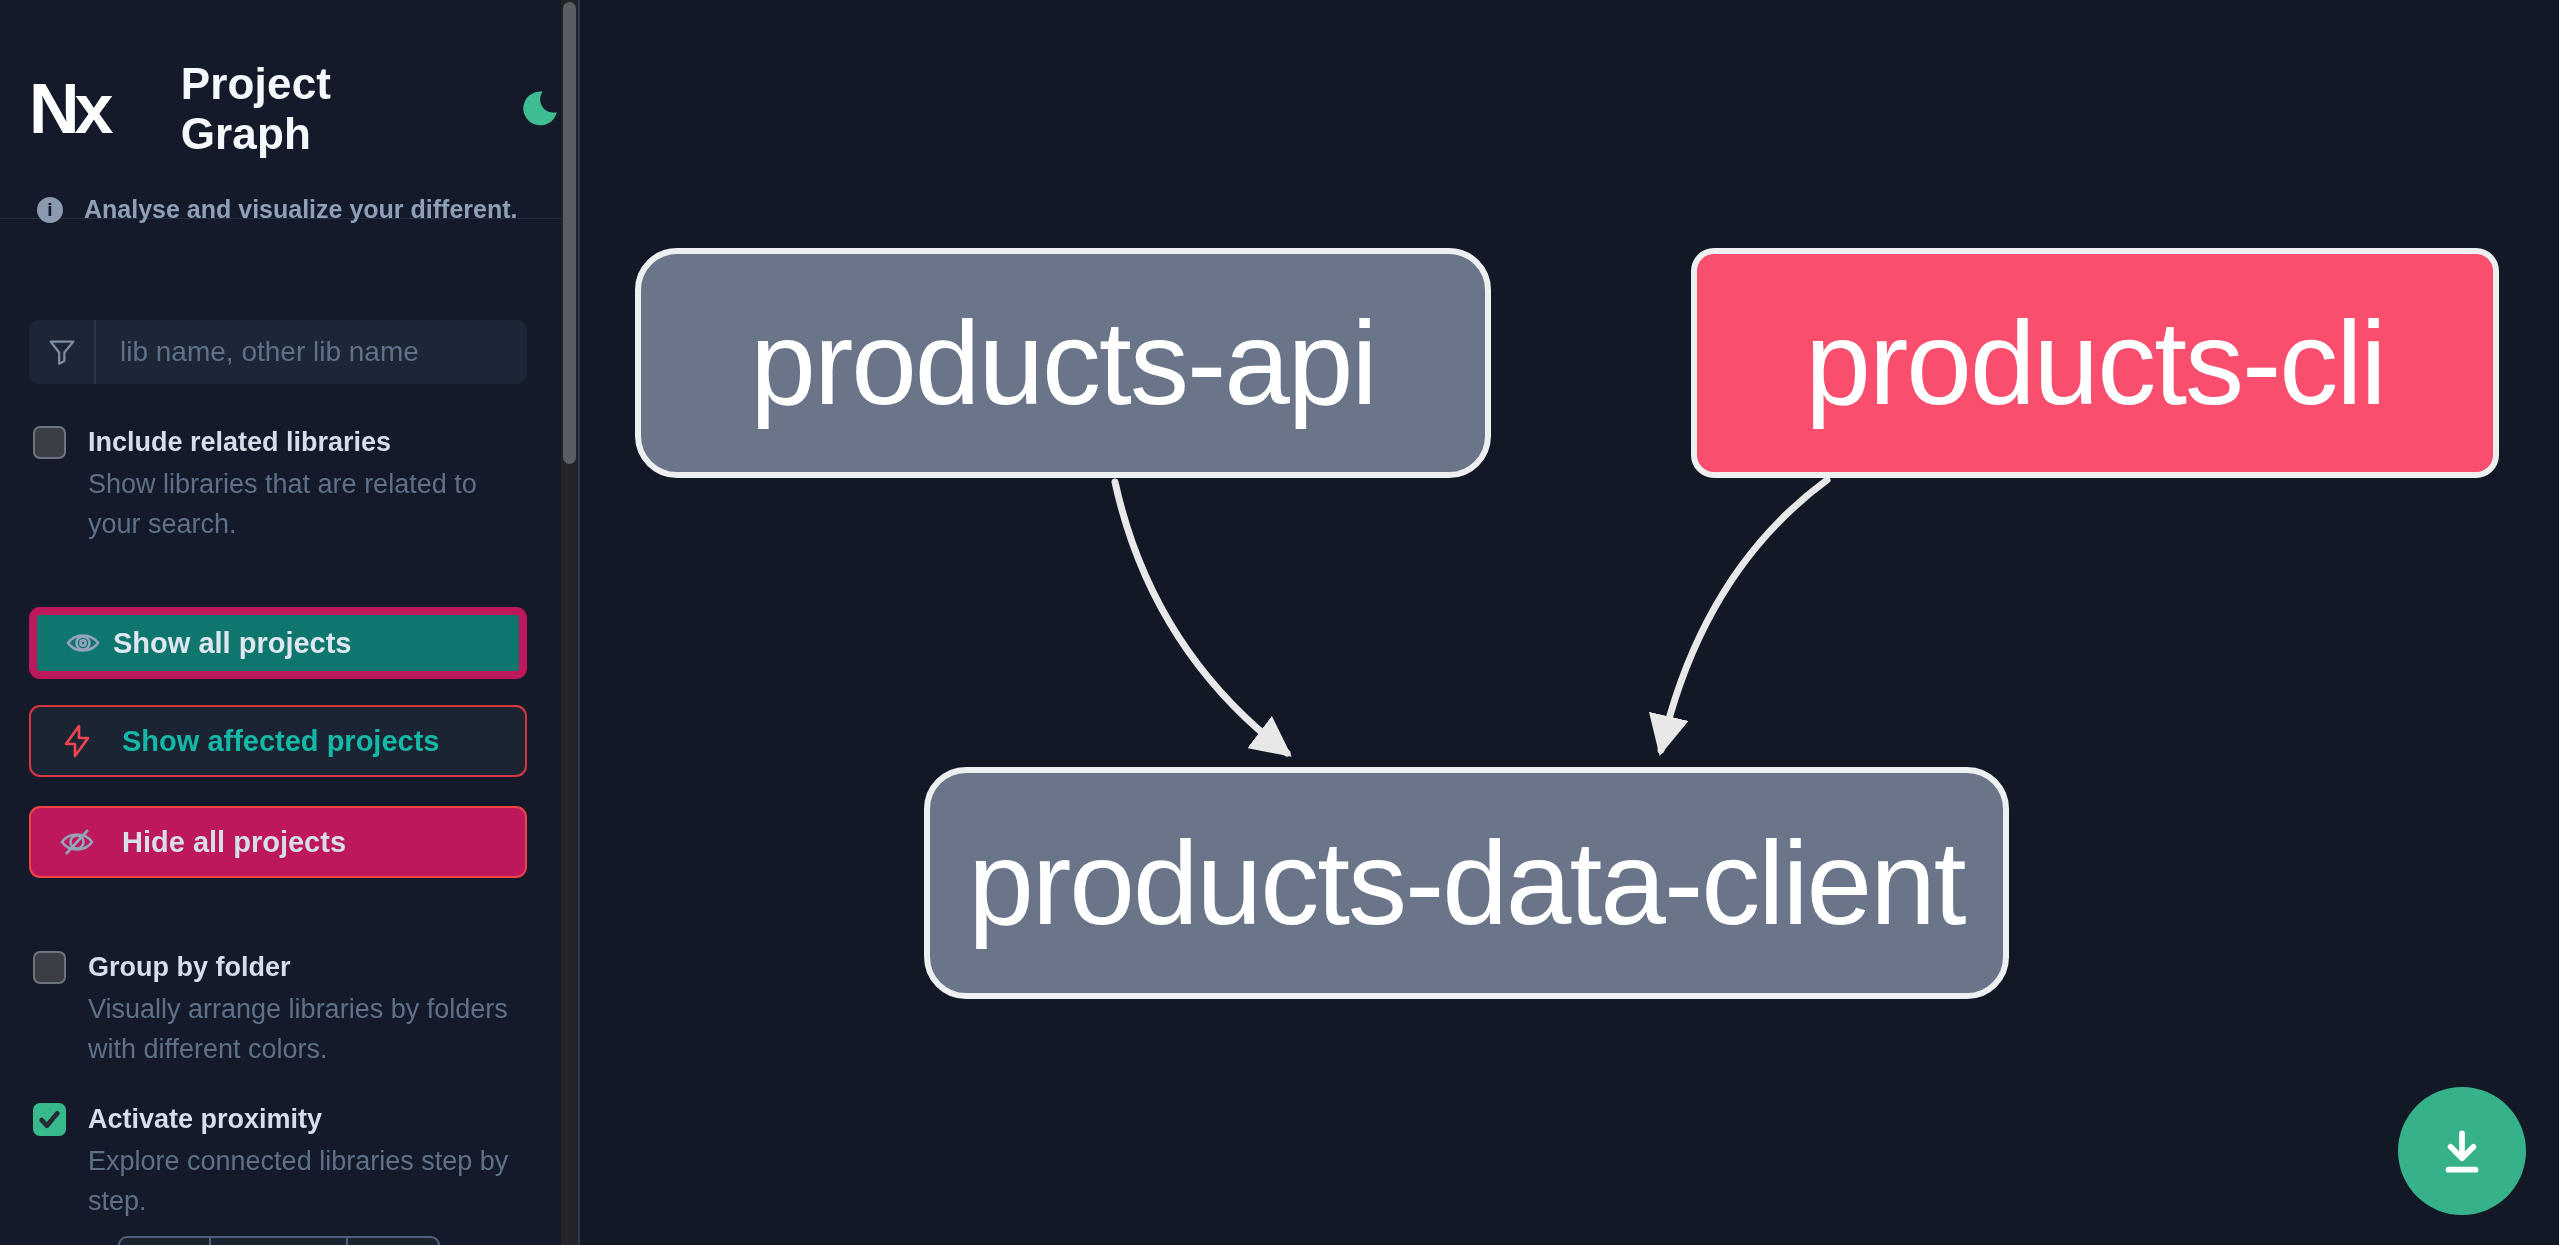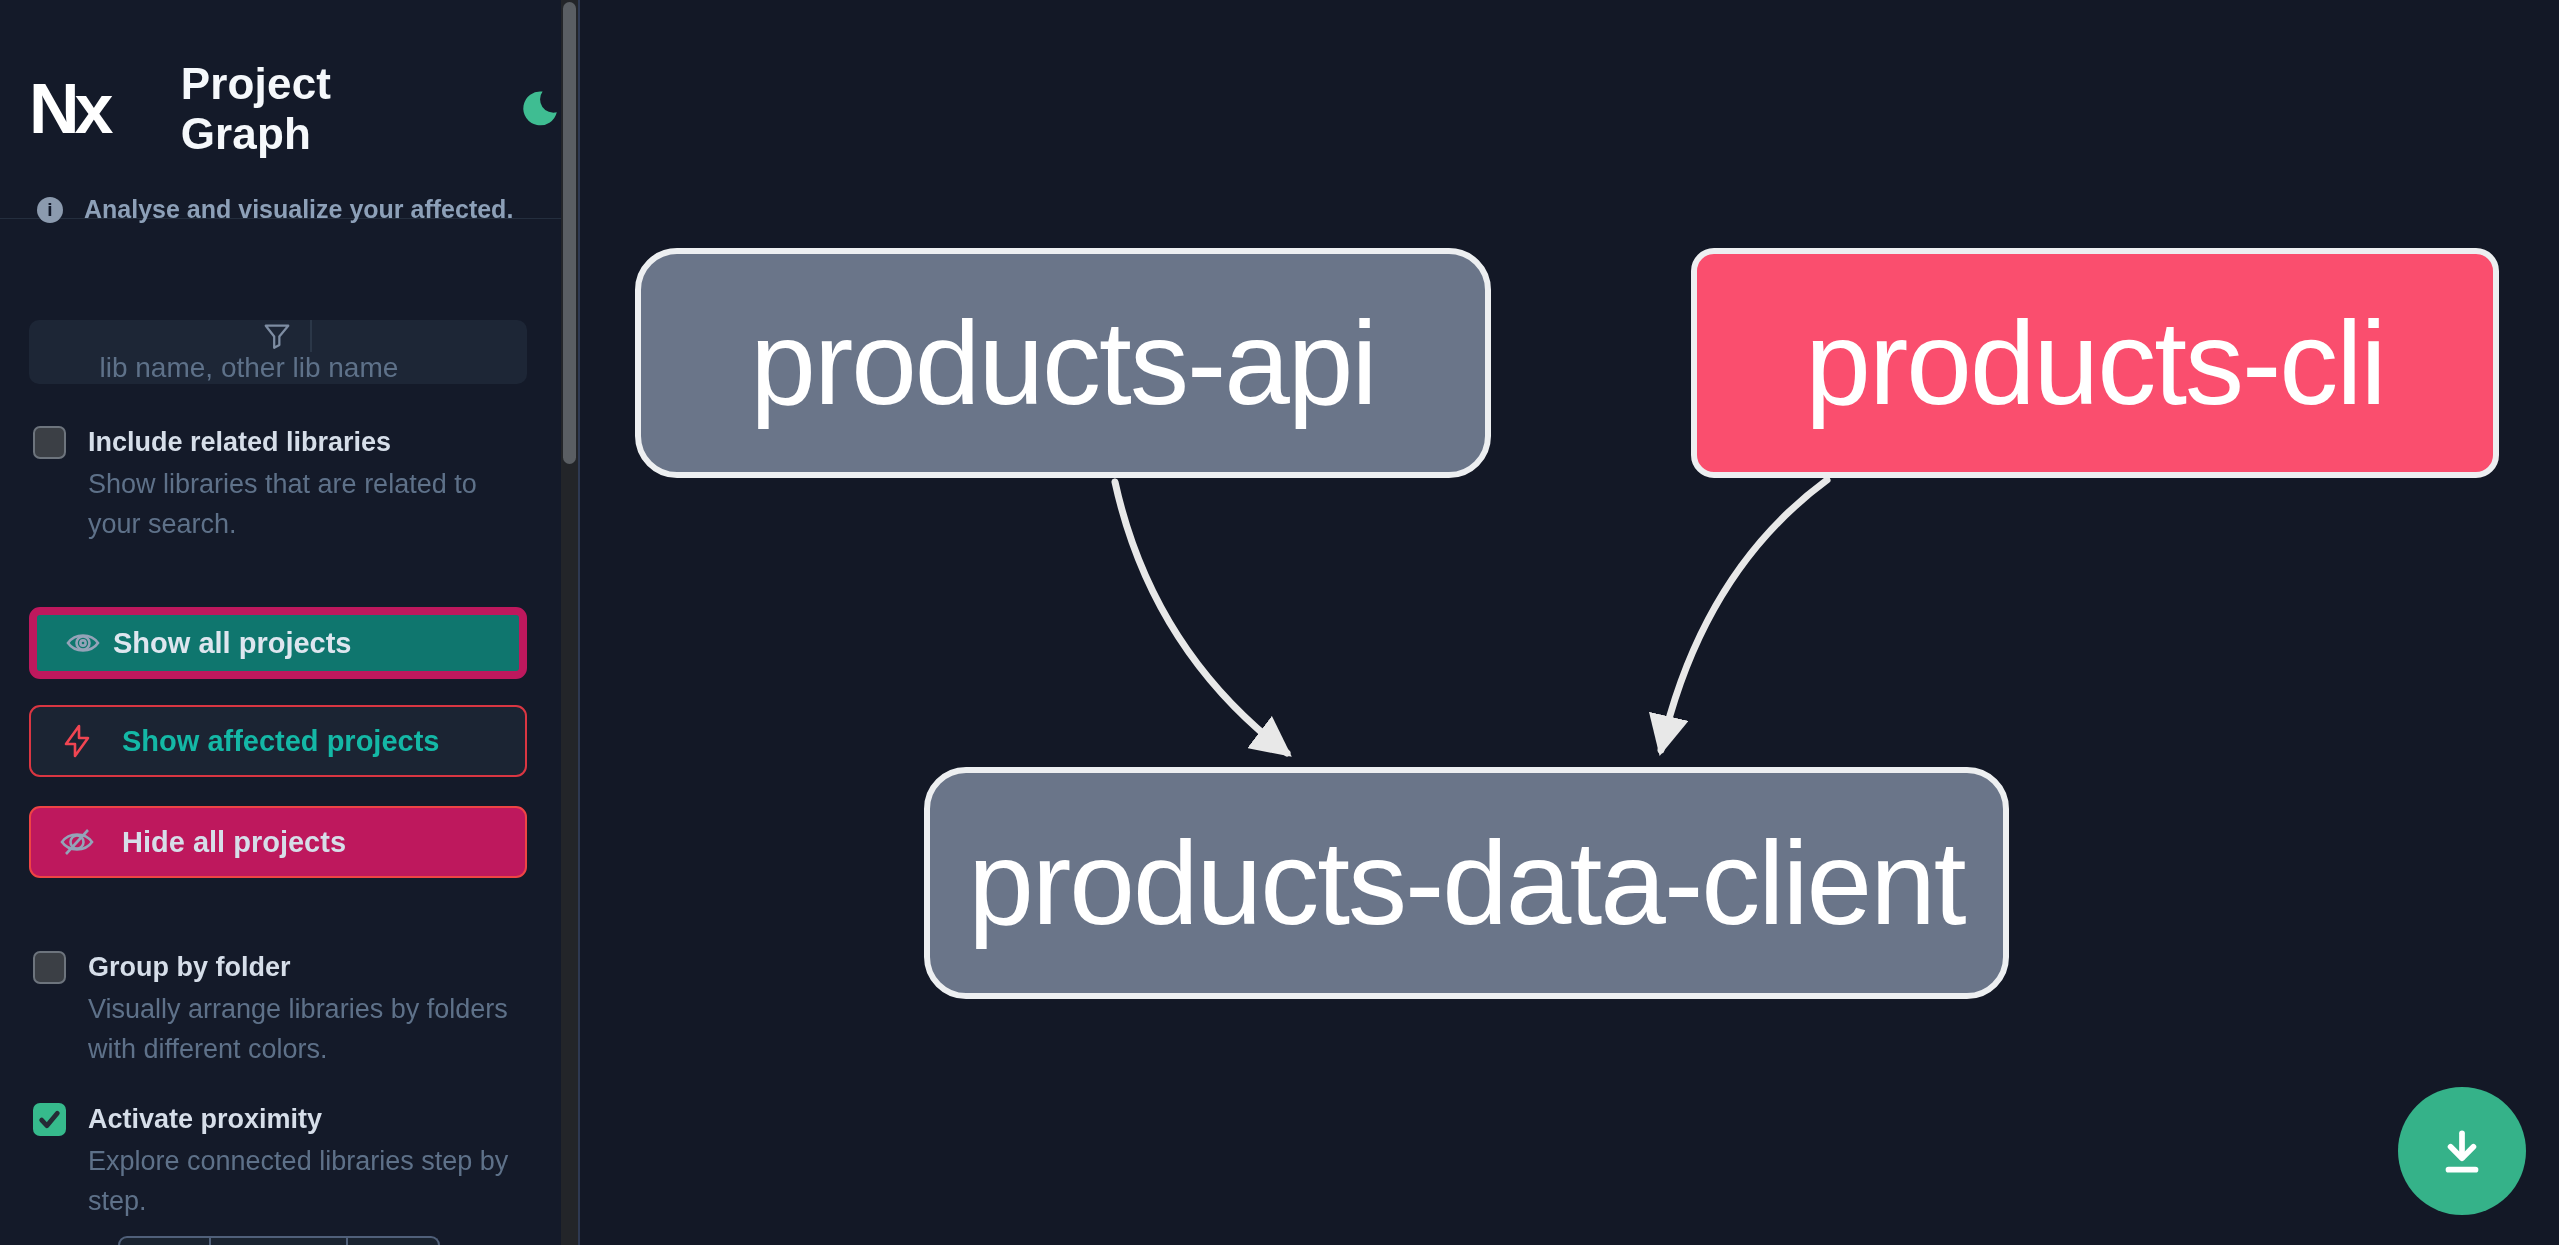--- a/index.html
+++ b/index.html
@@ -21,21 +21,21 @@
                align-items:center; justify-content:center; cursor:pointer; }
 
   .tagline { position:absolute; top:195px; left:37px; display:flex;
              align-items:center; gap:21px; }
   .info-ic { width:26px; height:26px; border-radius:50%; background:#8b9aae;
              color:#12192a; font-weight:800; font-size:19px; line-height:26px;
              text-align:center; }
   .tagline-text { font-size:25px; font-weight:600; color:#8da0b8; }
 
   .search { position:absolute; top:320px; left:29px; width:498px; height:64px;
-            background:#1d2636; border-radius:10px; display:flex; align-items:center;flex-direction:column; }
+            background:#1d2636; border-radius:10px; display:flex; align-items:center; }
   .funnel-wrap { width:67px; height:100%; display:flex; align-items:center;
                  justify-content:center; border-right:2px solid #2b3748; }
   .search input { flex:1; height:100%; background:transparent; border:none; outline:none;
                   font-size:28px; color:#c9d4e2; padding:0 20px 0 24px;
                   font-family:"Liberation Sans", sans-serif; }
   .search input::placeholder { color:#5e7189; opacity:1; }
 
   .opt { position:absolute; left:33px; width:478px; }
   .opt-box { position:absolute; left:0; top:2px; width:33px; height:33px;
              border-radius:7px; background:#3b3f45; border:2px solid #6d747d;
@@ -100,21 +100,21 @@
     <div class="hdr-title">Project Graph</div>
     <div class="moon-wrap">
       <svg width="44" height="44" viewBox="0 0 48 48">
         <path d="M29 5 A 18.5 18.5 0 1 0 44.5 27.5 A 14.5 14.5 0 0 1 29 5 Z" fill="#3fbd92"></path>
       </svg>
     </div>
   </div>
 
   <div class="tagline">
     <span class="info-ic">i</span>
-    <span class="tagline-text">Analyse and visualize your affected.</span>
+    <span class="tagline-text">Analyse and visualize your different.</span>
   </div>
 
   <div class="search">
     <span class="funnel-wrap">
       <svg width="30" height="30" viewBox="0 0 32 32" fill="none" stroke="#7e8da3" stroke-width="2.4" stroke-linejoin="round">
         <path d="M4 5 h24 l-9.5 11.5 v9 l-5.5 3 v-12 Z"></path>
       </svg>
     </span>
     <input type="text" placeholder="lib name, other lib name" style="">
   </div>

